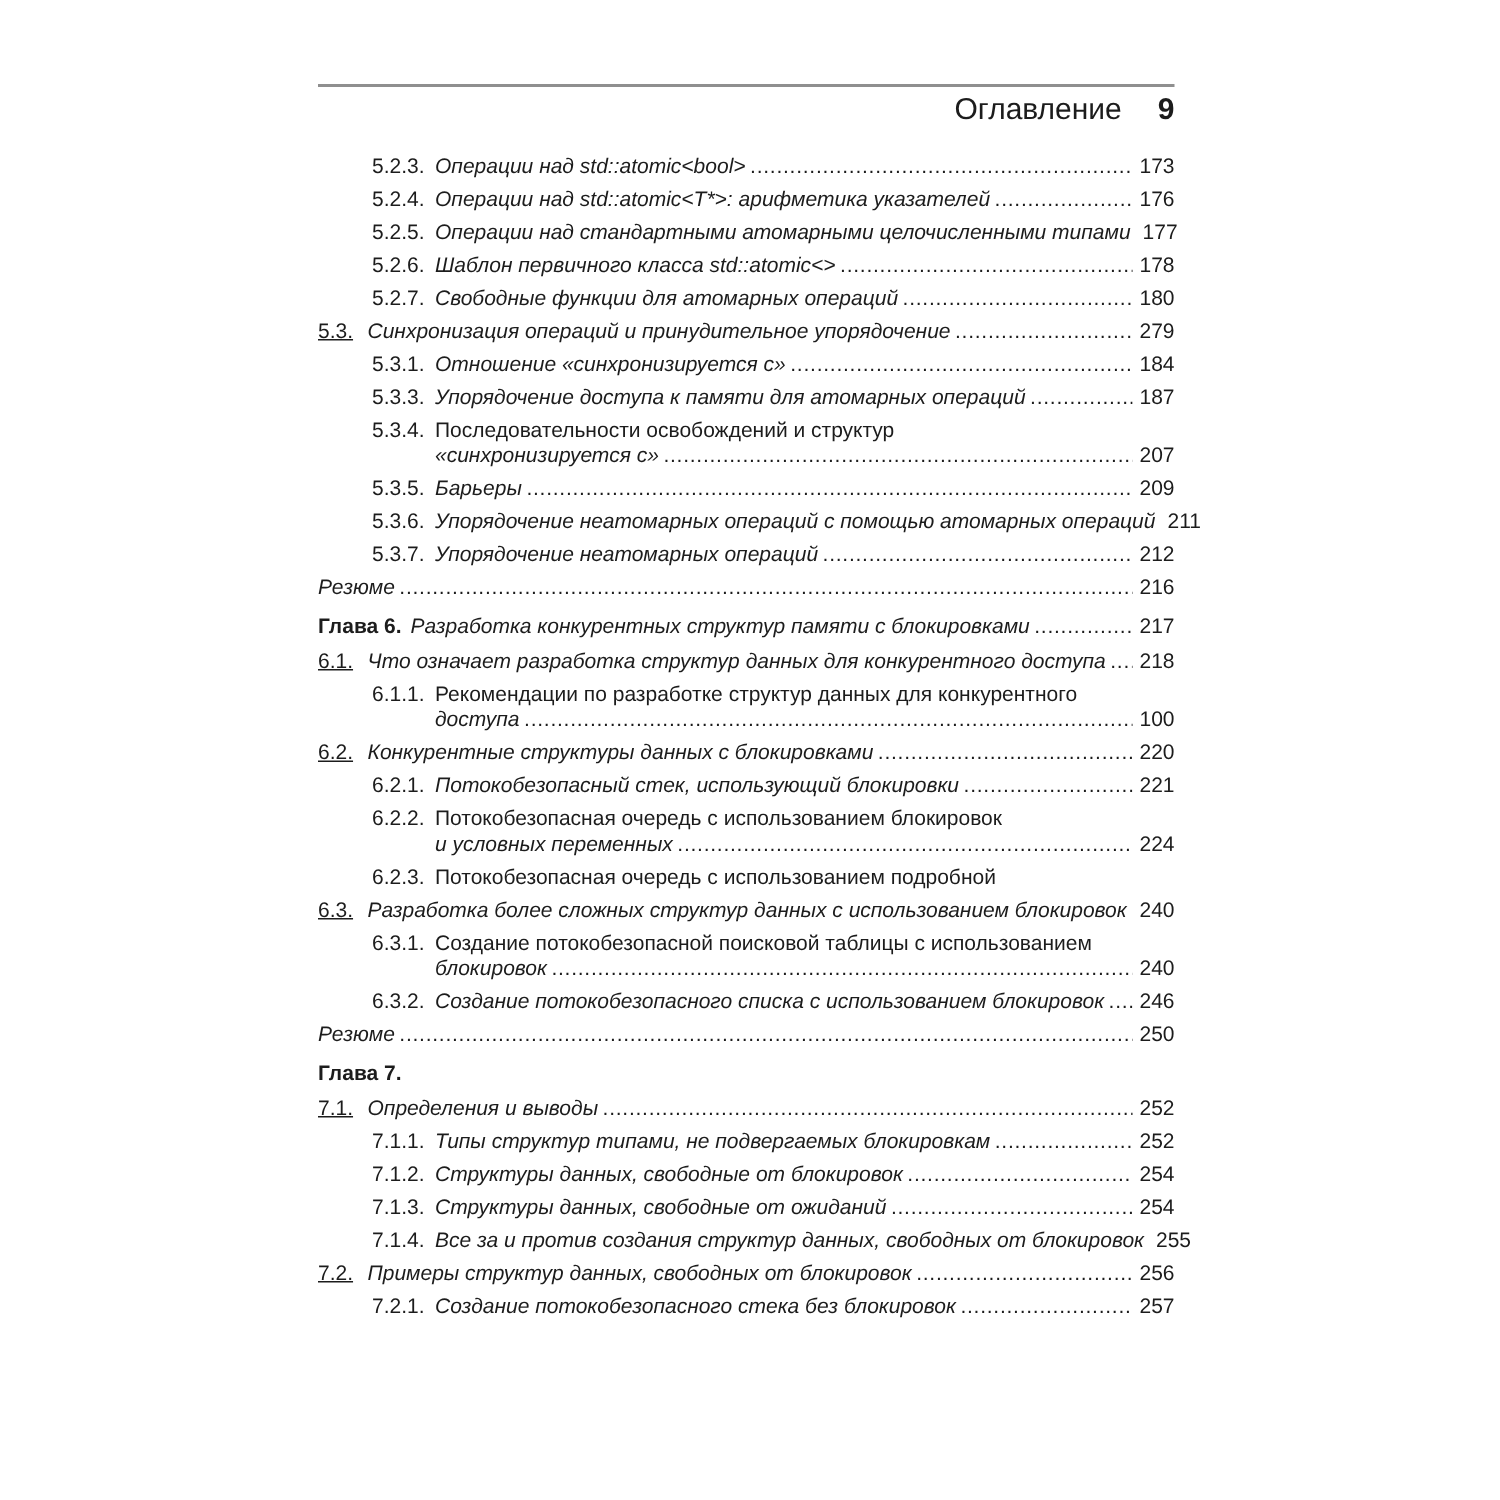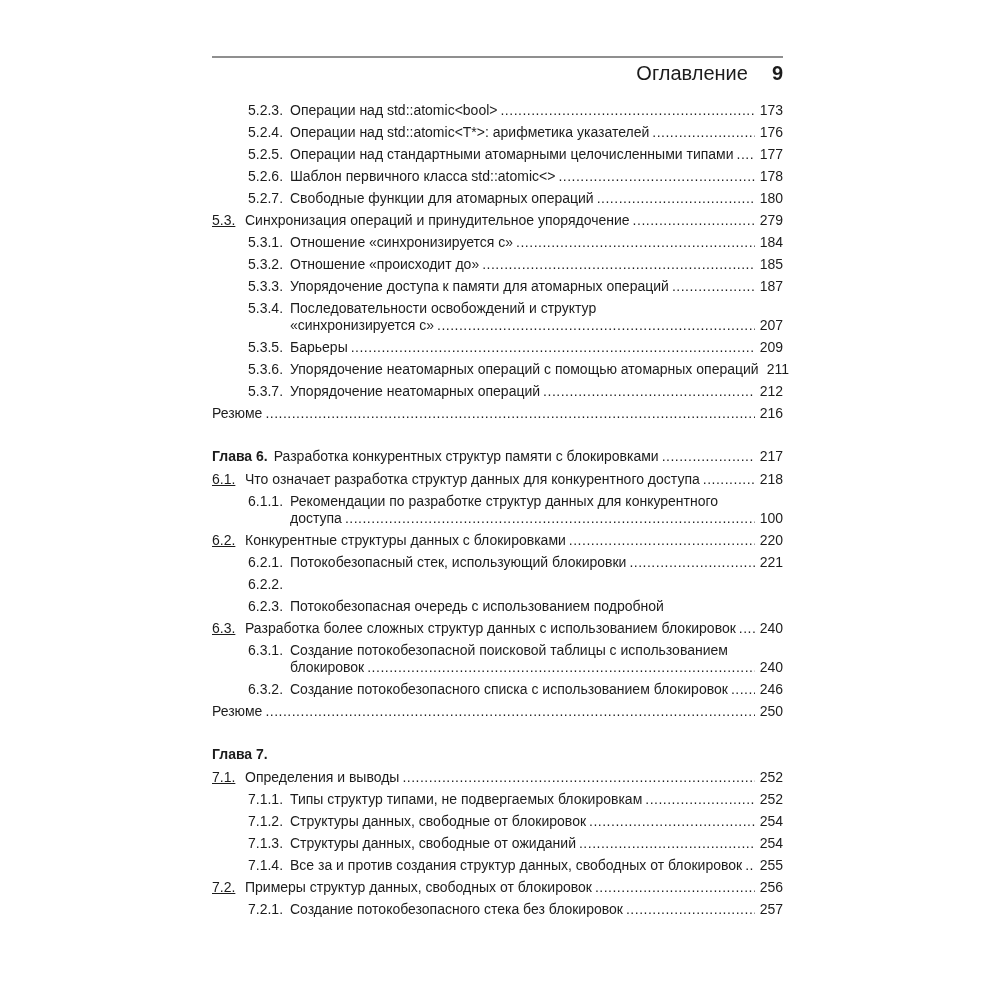--- a/index.html
+++ b/index.html
@@ -40,32 +40,33 @@
   .entry {
     display: flex;
     margin: 0 0 5px 0;
   }
   .entry .num {
     flex-shrink: 0;
   }
   .entry.section .num { width: 33px; text-decoration: underline; }
   .entry.sub { padding-left: 36px; }
   .entry.sub .num { width: 42px; }
-  .entry.chapter { margin-top: 26px; margin-bottom: 6px; }
+  .entry.chapter { margin-top: 9px; margin-bottom: 6px; }
   .entry.chapter .num {
     width: auto;
     font-weight: bold;
     margin-right: 6px;
   }
   .body { flex: 1; min-width: 0; }
   .line { white-space: nowrap; }
   .line.last { display: flex; }
   .line.last .t {
     white-space: nowrap;
     flex-shrink: 0;
+    font-style: italic;
   }
   .leader {
     flex: 1 1 auto;
     min-width: 0;
     overflow: hidden;
     white-space: nowrap;
     margin: 0 2px 0 3px;
     letter-spacing: 0.5px;
   }
   .leader::after {
@@ -152,30 +153,20 @@
         <span class="num">5.3.1.</span>
         <div class="body">
           <div class="line last">
             <span class="t">Отношение «синхронизируется с»</span>
             <span class="leader"></span>
             <span class="pg">184</span>
           </div>
         </div>
       </div>
       <div class="entry sub">
-        <span class="num">5.3.2.</span>
-        <div class="body">
-          <div class="line last">
-            <span class="t">Отношение «происходит до»</span>
-            <span class="leader"></span>
-            <span class="pg">185</span>
-          </div>
-        </div>
-      </div>
-      <div class="entry sub">
         <span class="num">5.3.3.</span>
         <div class="body">
           <div class="line last">
             <span class="t">Упорядочение доступа к памяти для атомарных операций</span>
             <span class="leader"></span>
             <span class="pg">187</span>
           </div>
         </div>
       </div>
       <div class="entry sub">
@@ -274,20 +265,28 @@
         <div class="body">
           <div class="line last">
             <span class="t">Потокобезопасный стек, использующий блокировки</span>
             <span class="leader"></span>
             <span class="pg">221</span>
           </div>
         </div>
       </div>
       <div class="entry sub">
         <span class="num">6.2.2.</span>
+        <div class="body">
+          <div class="line"><span class="t">Потокобезопасная очередь с использованием блокировок</span></div>
+          <div class="line last">
+            <span class="t">и условных переменных</span>
+            <span class="leader"></span>
+            <span class="pg">224</span>
+          </div>
+        </div>
       </div>
       <div class="entry sub">
         <span class="num">6.2.3.</span>
         <div class="body">
           <div class="line"><span class="t">Потокобезопасная очередь с использованием подробной</span></div>
         </div>
       </div>
       <div class="entry section">
         <span class="num">6.3.</span>
         <div class="body">

